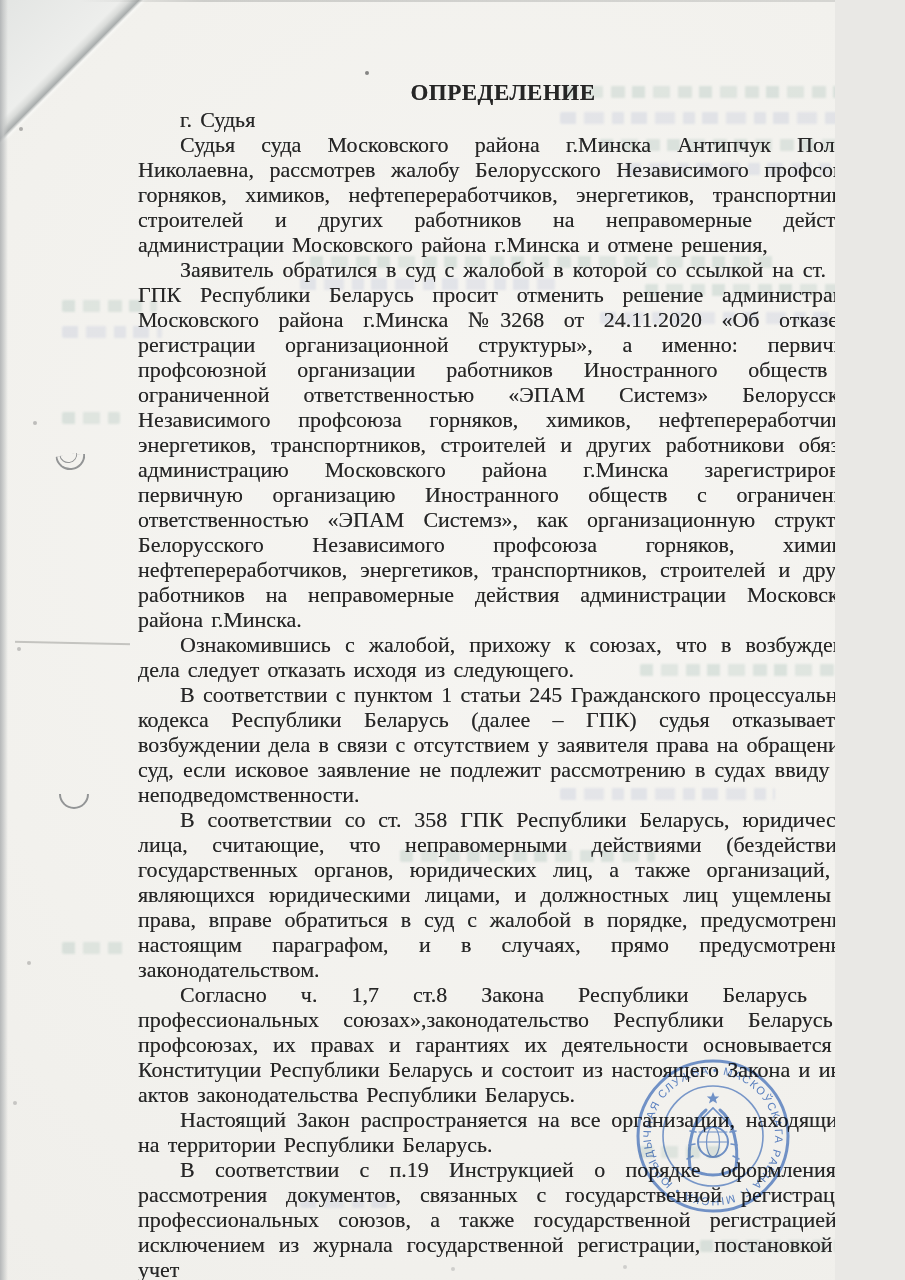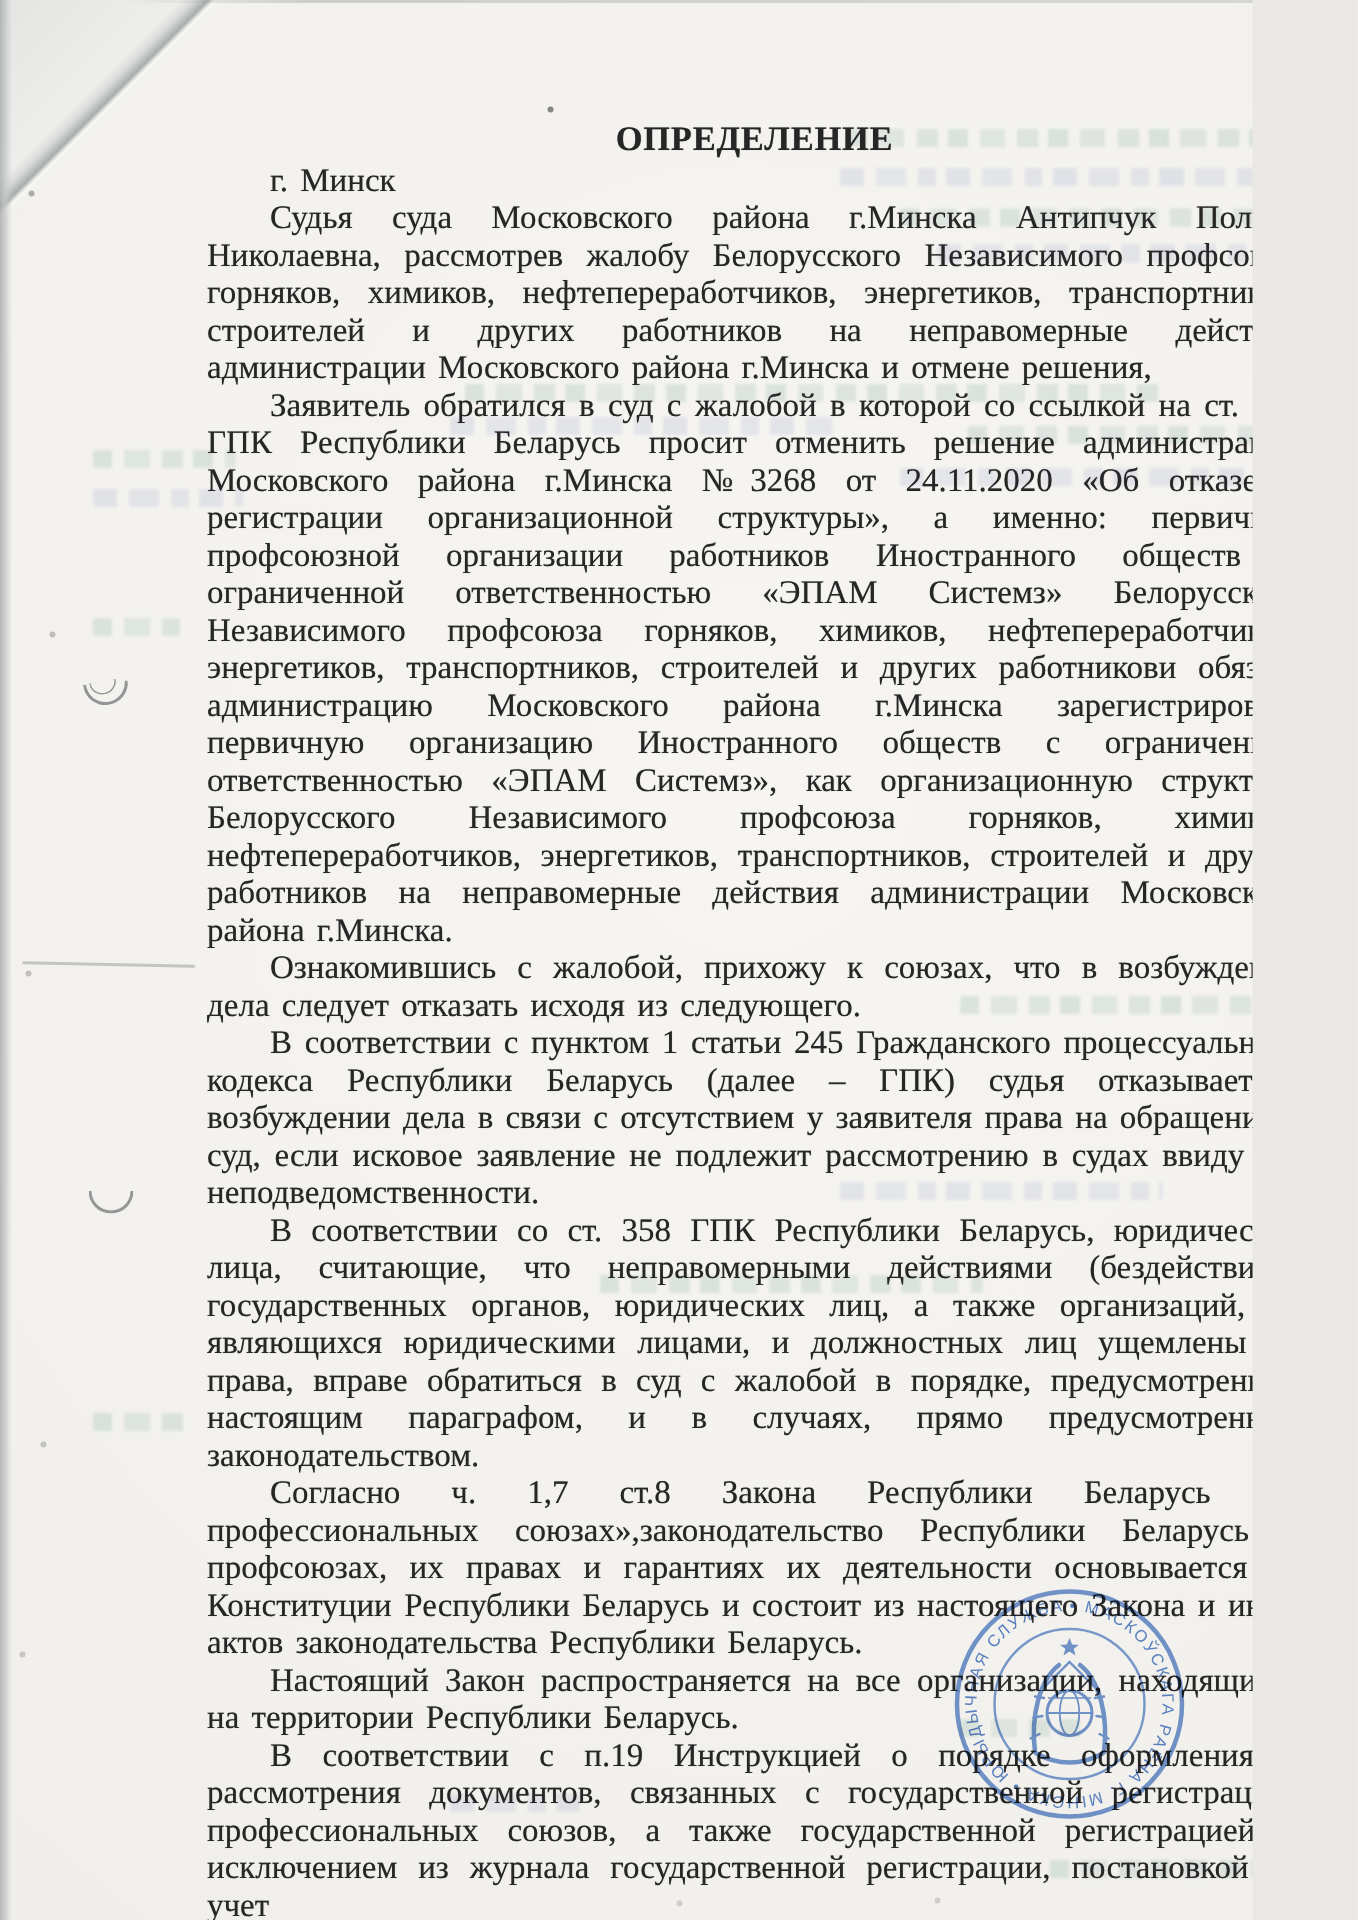--- a/index.html
+++ b/index.html
@@ -87,21 +87,21 @@
   <div class="bleed t1" style="left:400px;top:850px;width:255px;"></div>
   <div class="bleed t2" style="left:840px;top:874px;width:60px;"></div>
   <div class="bleed t1" style="left:62px;top:942px;width:62px;"></div>
   <div class="bleed t2" style="left:300px;top:1196px;width:95px;"></div>
   <div class="bleed t1" style="left:640px;top:1146px;width:85px;"></div>
   <div class="bleed t1" style="left:700px;top:1240px;width:150px;"></div>
 
   <div class="doc">
     <h1>ОПРЕДЕЛЕНИЕ</h1>
     <div class="dateline">
-      <span>г. Минск</span>
+      <span>г. Судья</span>
     </div>
     <p class="para">Судья суда Московского района г.Минска Антипчук Полина Николаевна, рассмотрев жалобу Белорусского Независимого профсоюза горняков, химиков, нефтепереработчиков, энергетиков, транспортников, строителей и других работников на неправомерные действия администрации Московского района г.Минска и отмене решения,</p>
     <p class="para">Заявитель обратился в суд с жалобой в которой со ссылкой на ст. 358 ГПК Республики Беларусь просит отменить решение администрации Московского района г.Минска №3268 от 24.11.2020 «Об отказе в регистрации организационной структуры», а именно: первичной профсоюзной организации работников Иностранного обществ с ограниченной ответственностью «ЭПАМ Системз» Белорусского Независимого профсоюза горняков, химиков, нефтепереработчиков, энергетиков, транспортников, строителей и других работникови обязать администрацию Московского района г.Минска зарегистрировать первичную организацию Иностранного обществ с ограниченной ответственностью «ЭПАМ Системз», как организационную структуру Белорусского Независимого профсоюза горняков, химиков, нефтепереработчиков, энергетиков, транспортников, строителей и других работников на неправомерные действия администрации Московского района г.Минска.</p>
     <p class="para">Ознакомившись с жалобой, прихожу к союзах, что в возбуждении дела следует отказать исходя из следующего.</p>
     <p class="para">В соответствии с пунктом 1 статьи 245 Гражданского процессуального кодекса Республики Беларусь (далее – ГПК) судья отказывает в возбуждении дела в связи с отсутствием у заявителя права на обращение в суд, если исковое заявление не подлежит рассмотрению в судах ввиду его неподведомственности.</p>
     <p class="para">В соответствии со ст. 358 ГПК Республики Беларусь, юридические лица, считающие, что неправомерными действиями (бездействием) государственных органов, юридических лиц, а также организаций, не являющихся юридическими лицами, и должностных лиц ущемлены их права, вправе обратиться в суд с жалобой в порядке, предусмотренном настоящим параграфом, и в случаях, прямо предусмотренных законодательством.</p>
     <p class="para">Согласно ч. 1,7 ст.8 Закона Республики Беларусь «О профессиональных союзах»,законодательство Республики Беларусь о профсоюзах, их правах и гарантиях их деятельности основывается на Конституции Республики Беларусь и состоит из настоящего Закона и иных актов законодательства Республики Беларусь.</p>
     <p class="para">Настоящий Закон распространяется на все организации, находящиеся на территории Республики Беларусь.</p>
     <p class="para">В соответствии с п.19 Инструкцией о порядке оформления и рассмотрения документов, связанных с государственной регистрацией профессиональных союзов, а также государственной регистрацией и исключением из журнала государственной регистрации, постановкой на учет</p>
   </div>

